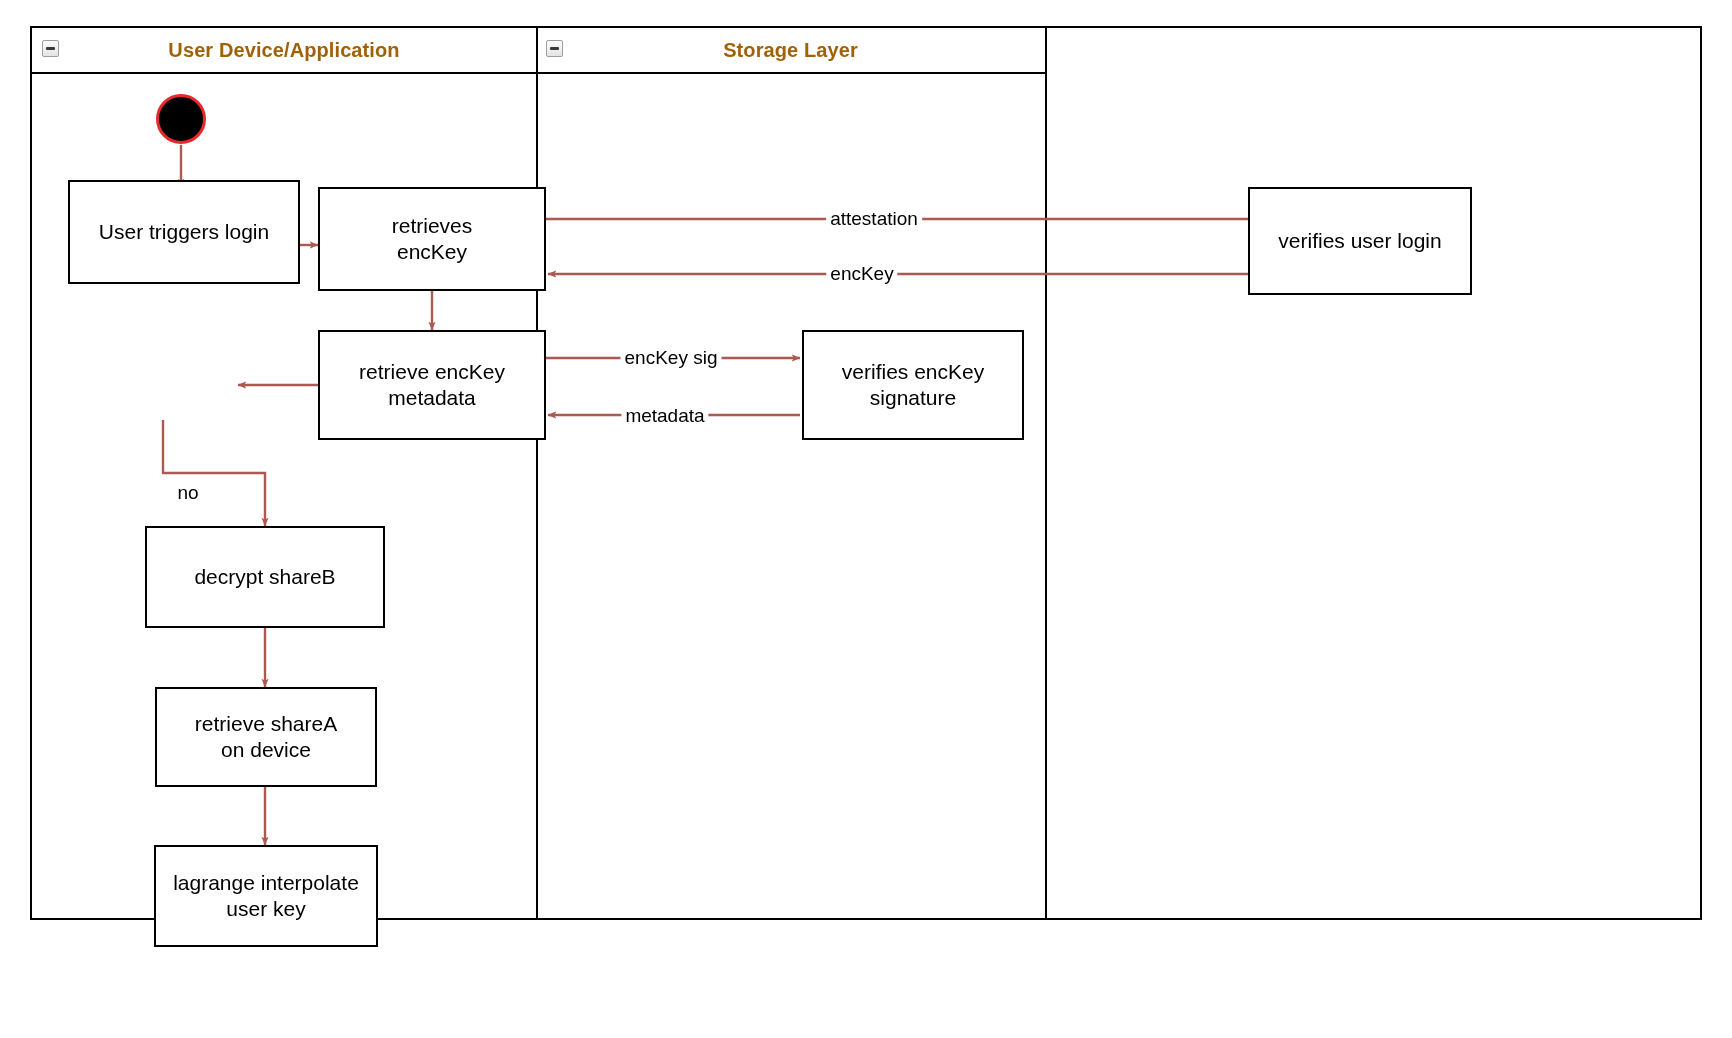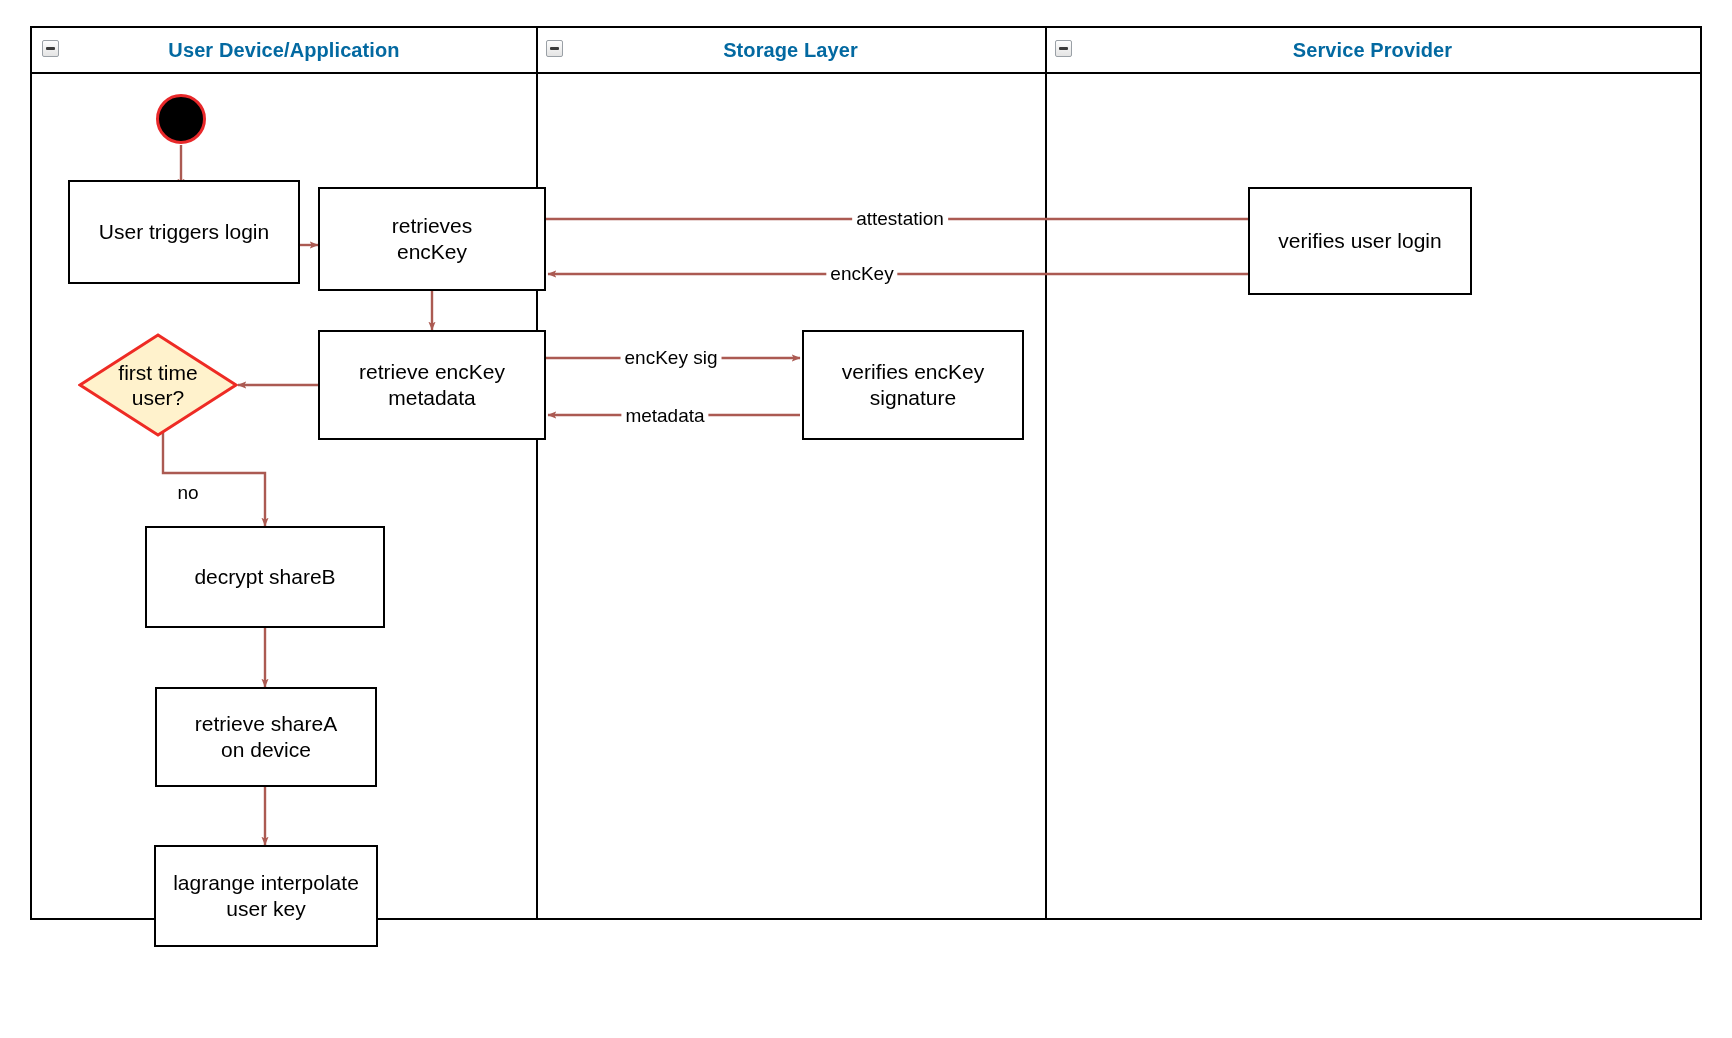--- a/index.html
+++ b/index.html
@@ -38,21 +38,21 @@
     height: 46px;
     box-sizing: border-box;
     border-bottom: 2px solid #000000;
     display: flex;
     align-items: center;
     justify-content: center;
   }
   .lane-title {
     font-size: 20px;
     font-weight: bold;
-    color: #0369a1;
+    color: #a16207;
     letter-spacing: .1px;
     white-space: nowrap;
   }
   .collapse-icon {
     position: absolute;
     left: 10px;
     top: 12px;
     width: 17px;
     height: 17px;
     box-sizing: border-box;
@@ -146,24 +146,20 @@
     <div class="lane-sep" style="left:1013px;"></div>
 
     <div class="lane-header" style="left:0;width:504px;">
       <span class="collapse-icon"></span>
       <span class="lane-title">User Device/Application</span>
     </div>
     <div class="lane-header" style="left:504px;width:509px;">
       <span class="collapse-icon"></span>
       <span class="lane-title">Storage Layer</span>
     </div>
-    <div class="lane-header" style="left:1013px;width:655px;">
-      <span class="collapse-icon"></span>
-      <span class="lane-title">Service Provider</span>
-    </div>
 
   </div>
 
   <svg id="edges" viewBox="0 0 1732 1038">
     <defs>
       <marker id="arrow" markerWidth="10" markerHeight="10" refX="8.4" refY="4" orient="auto" markerUnits="userSpaceOnUse">
         <path d="M0,0.4 L9,4 L0,7.6 L2.1,4 Z" fill="#ab5a52"></path>
       </marker>
     </defs>
     <g stroke="#ab5a52" stroke-width="2.4" fill="none" marker-end="url(#arrow)">
@@ -185,43 +181,36 @@
       <path d="M318,385 L238,385"></path>
 
       <path d="M163,420 L163,473 L265,473 L265,526"></path>
 
       <path d="M265,628 L265,687"></path>
 
       <path d="M265,787 L265,845"></path>
     </g>
   </svg>
 
-  <div class="edge-label" style="left:874px;top:219px;margin-left:26px;">attestation</div>
+  <div class="edge-label" style="left:874px;top:219px;">attestation</div>
   <div class="edge-label" style="left:862px;top:274px;">encKey</div>
   <div class="edge-label" style="left:671px;top:358px;">encKey sig</div>
   <div class="edge-label" style="left:665px;top:416px;">metadata</div>
   <div class="edge-label" style="left:188px;top:493px;">no</div>
 
   <div class="start-node" style="left:156px;top:94px;"></div>
 
   <div class="node" style="left:68px;top:180px;width:232px;height:104px;">User triggers login</div>
 
   <div class="node" style="left:318px;top:187px;width:228px;height:104px;">retrieves
 encKey</div>
 
   <div class="node" style="left:318px;top:330px;width:228px;height:110px;">retrieve encKey
 metadata</div>
 
-  <div class="decision" style="left:78px;top:333px;width:160px;height:104px;">
-    <svg class="diamond-shape" viewBox="0 0 160 104" preserveAspectRatio="none">
-      <polygon points="80,2 158,52 80,102 2,52" fill="#fff2cc" stroke="#ee2b24" stroke-width="3"></polygon>
-    </svg>
-    <span class="dlabel">first time
-user?</span>
-  </div>
 
   <div class="node" style="left:145px;top:526px;width:240px;height:102px;">decrypt shareB</div>
 
   <div class="node" style="left:155px;top:687px;width:222px;height:100px;">retrieve shareA
 on device</div>
 
   <div class="node" style="left:154px;top:845px;width:224px;height:102px;">lagrange interpolate
 user key</div>
 
   <div class="node" style="left:802px;top:330px;width:222px;height:110px;">verifies encKey

